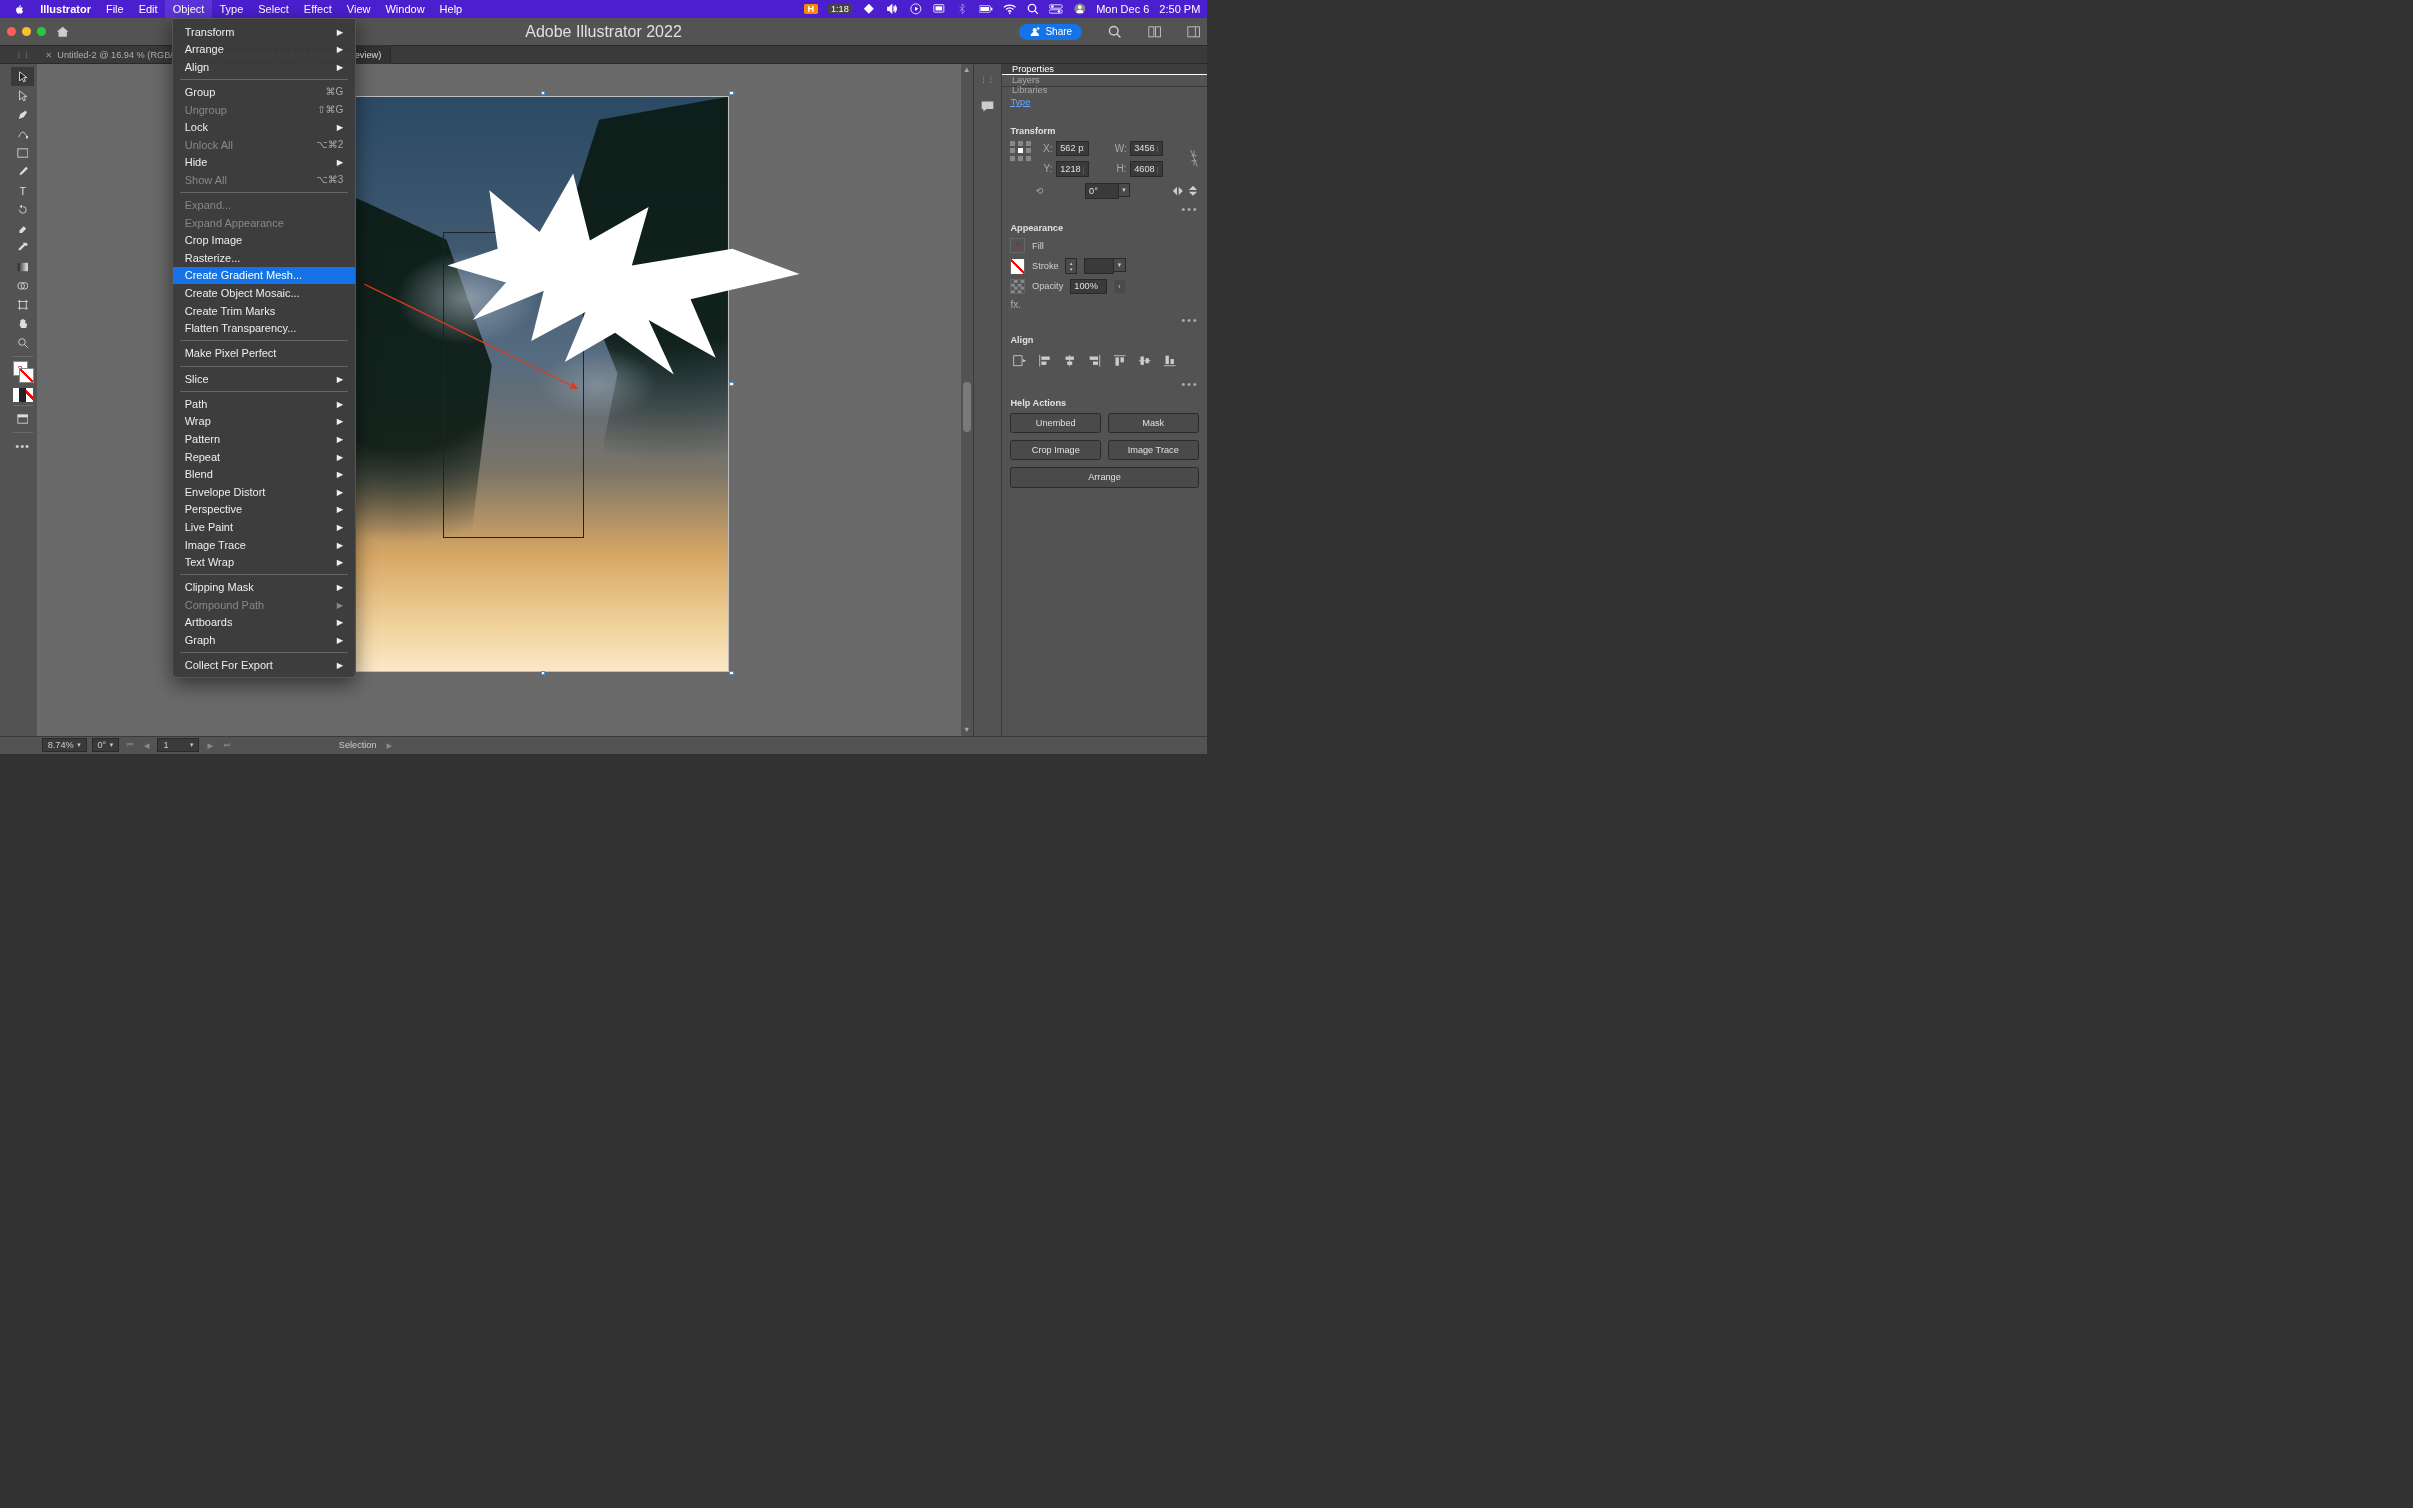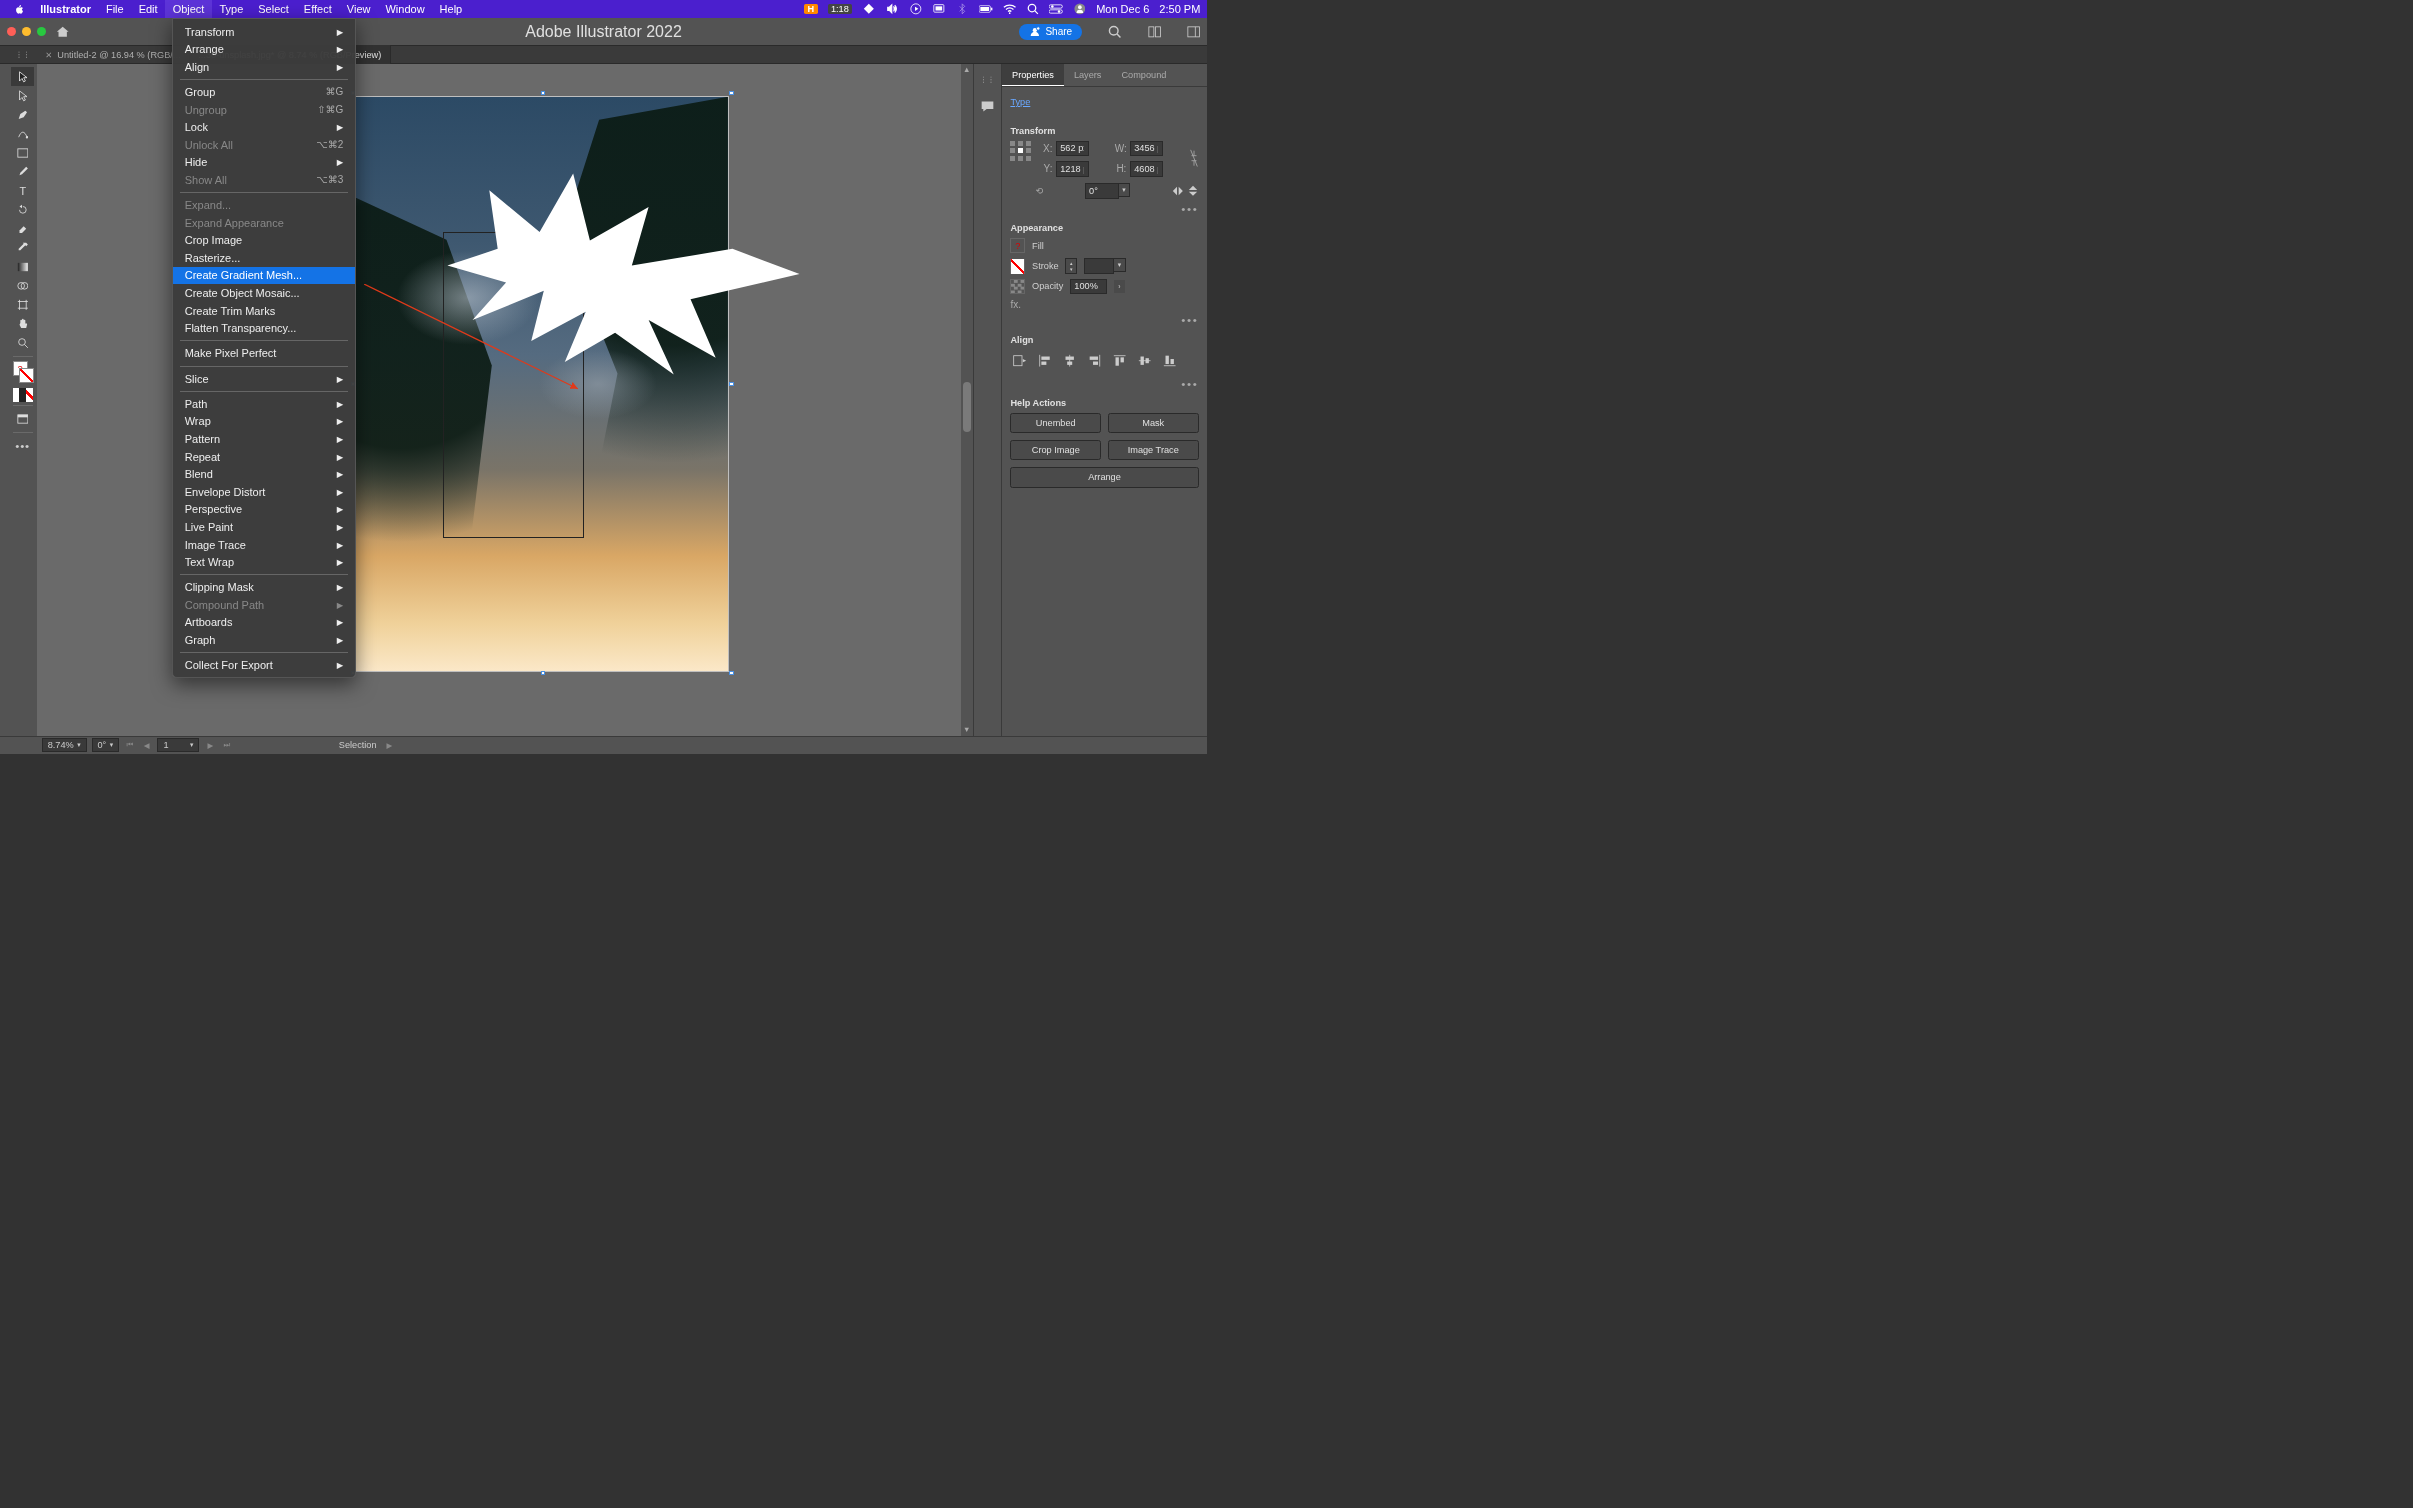--- a/index.html
+++ b/index.html
@@ -55,21 +55,21 @@
 .sel-handles span { position: absolute; width: 4.2px; height: 4.2px; background: #fff; border: 0.8px solid #4a90e2; }
 .arrow-line { position: absolute; left: 327px; top: 220px; width: 218px; height: 109px; }
 
 .scrollbar-v { position: absolute; right: 0; top: 0; bottom: 0; width: 11.7px; background: #535353; }
 .scrollbar-v .thumb { position: absolute; left: 1.7px; right: 1.7px; top: 318px; height: 50px; background: #7a7a7a; border-radius: 4.2px; }
 .scrollbar-v .arrow { position: absolute; left: 0; right: 0; height: 11.7px; display:flex; align-items:center; justify-content:center; color:#aaa; font-size:7.5px;}
 
 .collapsed-panels { width: 28.5px; background: #535353; display: flex; flex-direction: column; align-items: center; padding-top: 11.7px; gap: 15px; border-left: 0.8px solid #3a3a3a;}
 
 .right-panel { width: 206px; background: #535353; display: flex; flex-direction: column; border-left: 0.8px solid #3a3a3a; }
-.panel-tabs { display: flex; height: 23.5px; border-bottom: 0.8px solid #3a3a3a; }
+.panel-tabs { display: flex; height: 23.5px; border-bottom: 0.8px solid #3a3a3a; flex-direction: column; }
 .panel-tab { padding: 0 10px; display: flex; align-items: center; font-size: 9.2px; color: #aaa; }
 .panel-tab.active { background: #3e3e3e; color: #fff; border-bottom: 1.7px solid #fff; }
 .panel-body { padding: 6.7px 8.4px; flex: 1; overflow-y: auto; }
 .section-title { font-size: 9.2px; font-weight: 600; color: #e0e0e0; margin: 8.4px 0 5px; }
 .image-label { color: #6aa8ff; text-decoration: underline; font-size: 9.2px; margin: 3.4px 0 10px; display: inline-block; }
 .reference-box { width: 22px; height: 22px; display: grid; grid-template-columns: repeat(3,1fr); grid-template-rows: repeat(3,1fr); gap: 0.8px; }
 .reference-box span { background: #888; width: 5px; height: 5px; }
 .dim-field { display: flex; align-items: center; gap: 3.4px; }
 .dim-field label { color: #aaa; width: 11.7px; text-align: right; }
 .num-input { background: #3a3a3a; border: 0.8px solid #2a2a2a; color: #e0e0e0; padding: 1.7px 3.4px; width: 33px; font-size: 9.2px; }
@@ -406,21 +406,21 @@
         <svg width="15" height="15" viewBox="0 0 18 18">
           <path fill="#ccc" d="M2 3h14v9H8l-4 3v-3H2z"></path>
         </svg>
       </span>
   </div>
 
   <div class="right-panel">
     <div class="panel-tabs">
       <div class="panel-tab active">Properties</div>
       <div class="panel-tab">Layers</div>
-      <div class="panel-tab">Compound</div>
+      <div class="panel-tab">Libraries</div>
     </div>
     <div class="panel-body">
       <span class="image-label">Type</span>
 
       <div class="section-title">Transform</div>
       <div style="display:flex; gap:8.4px; align-items:flex-start;">
         <div class="reference-box">
           <span></span>
             <span></span>
             <span></span>

